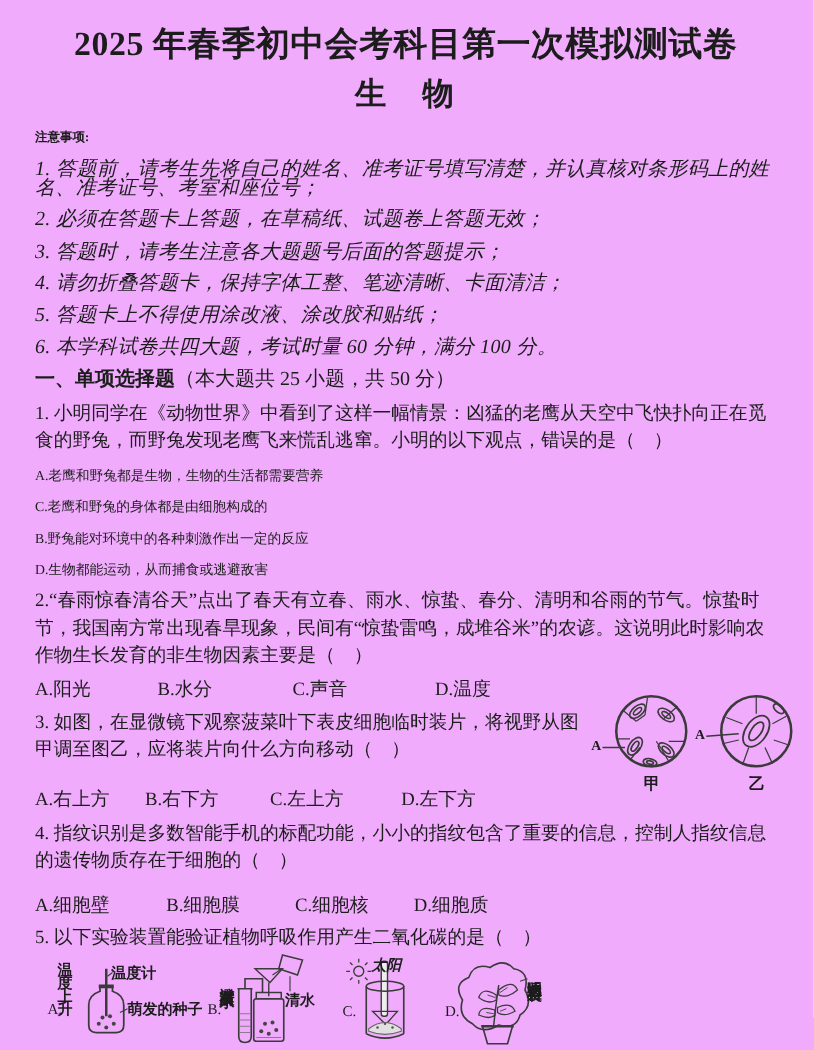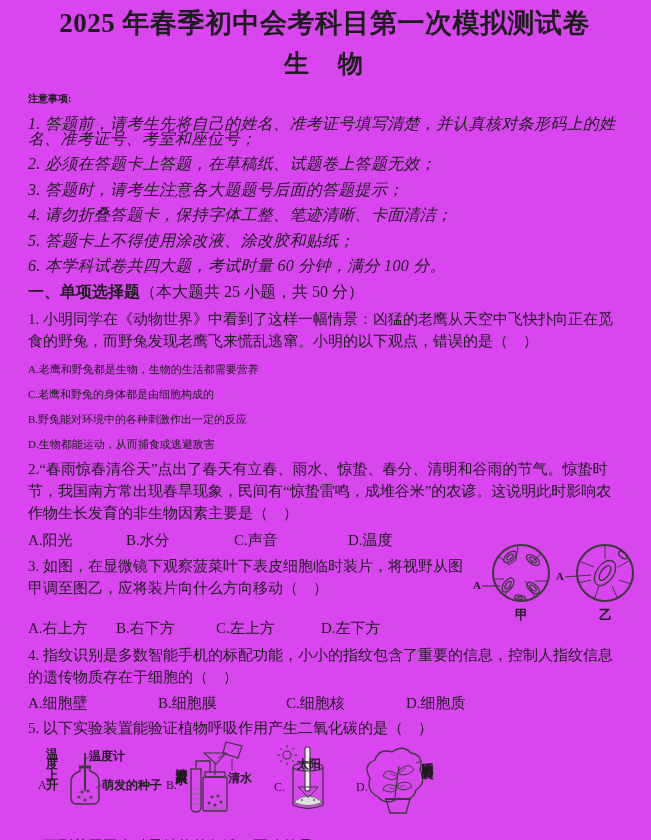--- a/index.html
+++ b/index.html
@@ -1,21 +1,21 @@
 <!DOCTYPE html>
 <html><head>
 <meta charset="utf-8">
 <style>
   html,body{margin:0;padding:0;background:#fff;}
   .page{
     position:relative;
     width:651px;height:840px;
     box-sizing:border-box;
-    padding:4px 30px 0 28px;
-    background:#d946ef;
+    padding:16px 30px 0 28px;
+    background:#f0abfc;
     color:#1c1c1c;
     font-family:"Liberation Serif","DejaVu Serif",serif;
     overflow:hidden;
   }
   .exam-title{
     margin:2px 0 0;
     font-size:27px;line-height:34px;
     font-weight:bold;text-align:center;
     letter-spacing:.5px;
   }
@@ -213,21 +213,21 @@
         </g>
       </svg>
       <span class="fig-lbl" style="left:0;top:39px;">A</span>
       <span class="fig-lbl" style="left:83px;top:30px;">A</span>
       <span class="fig-cap" style="left:42px;top:67px;">甲</span>
       <span class="fig-cap" style="left:126px;top:67px;">乙</span>
     </div>
   </div>
 
   <p class="stem" style="margin-top:8px;">4. 指纹识别是多数智能手机的标配功能，小小的指纹包含了重要的信息，控制人指纹信息的遗传物质存在于细胞的（　）</p>
-  <div class="opt-row q4row" style="margin-top:7px;gap:25px;">
+  <div class="opt-row q4row" style="margin-top:17px;">
     <span>A.细胞壁</span>
     <span>B.细胞膜</span>
     <span>C.细胞核</span>
     <span>D.细胞质</span>
   </div>
 
   <p class="stem">5. 以下实验装置能验证植物呼吸作用产生二氧化碳的是（　）</p>
 
   <div class="apparatus-row">
 
@@ -310,21 +310,21 @@
           <path d="M24 46 L44 46 L36 55 L33 55 Z" stroke-width="1"></path>
           <path d="M21 60 Q34 50 47 60 L47 62 Q34 67 21 62 Z" fill="#e0e0e0" stroke="#666" stroke-width=".9"></path>
         </g>
         <g fill="#555">
           <circle cx="28" cy="59" r="1"></circle>
             <circle cx="34" cy="56" r="1"></circle>
             <circle cx="40" cy="59" r="1"></circle>
         </g>
       </svg>
       <span class="app-letter" style="top:40px;">C.</span>
-      <span class="app-lbl" style="left:23px;top:18px;">太阳</span>
+      <span class="app-lbl" style="left:23px;top:4px;font-style:italic;">太阳</span>
     </div>
 
     <div class="app-fig" style="width:80px;">
       <svg width="80" height="78" viewBox="0 0 80 78">
         <g stroke="#3a3a3a" fill="none">
           <path d="M22 56 Q10 50 14 37 Q6 24 19 19 Q23 7 36 11 Q47 3 55 12 Q68 14 64 29 Q71 42 60 49 Q57 61 43 57 Q30 65 22 56 Z" stroke-width="1.3"></path>
           <path d="M39 57 Q41 38 43 25" stroke-width="1.2"></path>
           <path d="M41 33 Q30 26 27 35 Q35 41 41 37 Z" stroke-width="1"></path>
           <path d="M43 29 Q54 20 58 29 Q50 36 43 33 Z" stroke-width="1"></path>
           <path d="M40 45 Q28 41 27 49 Q36 53 40 49 Z" stroke-width="1"></path>

